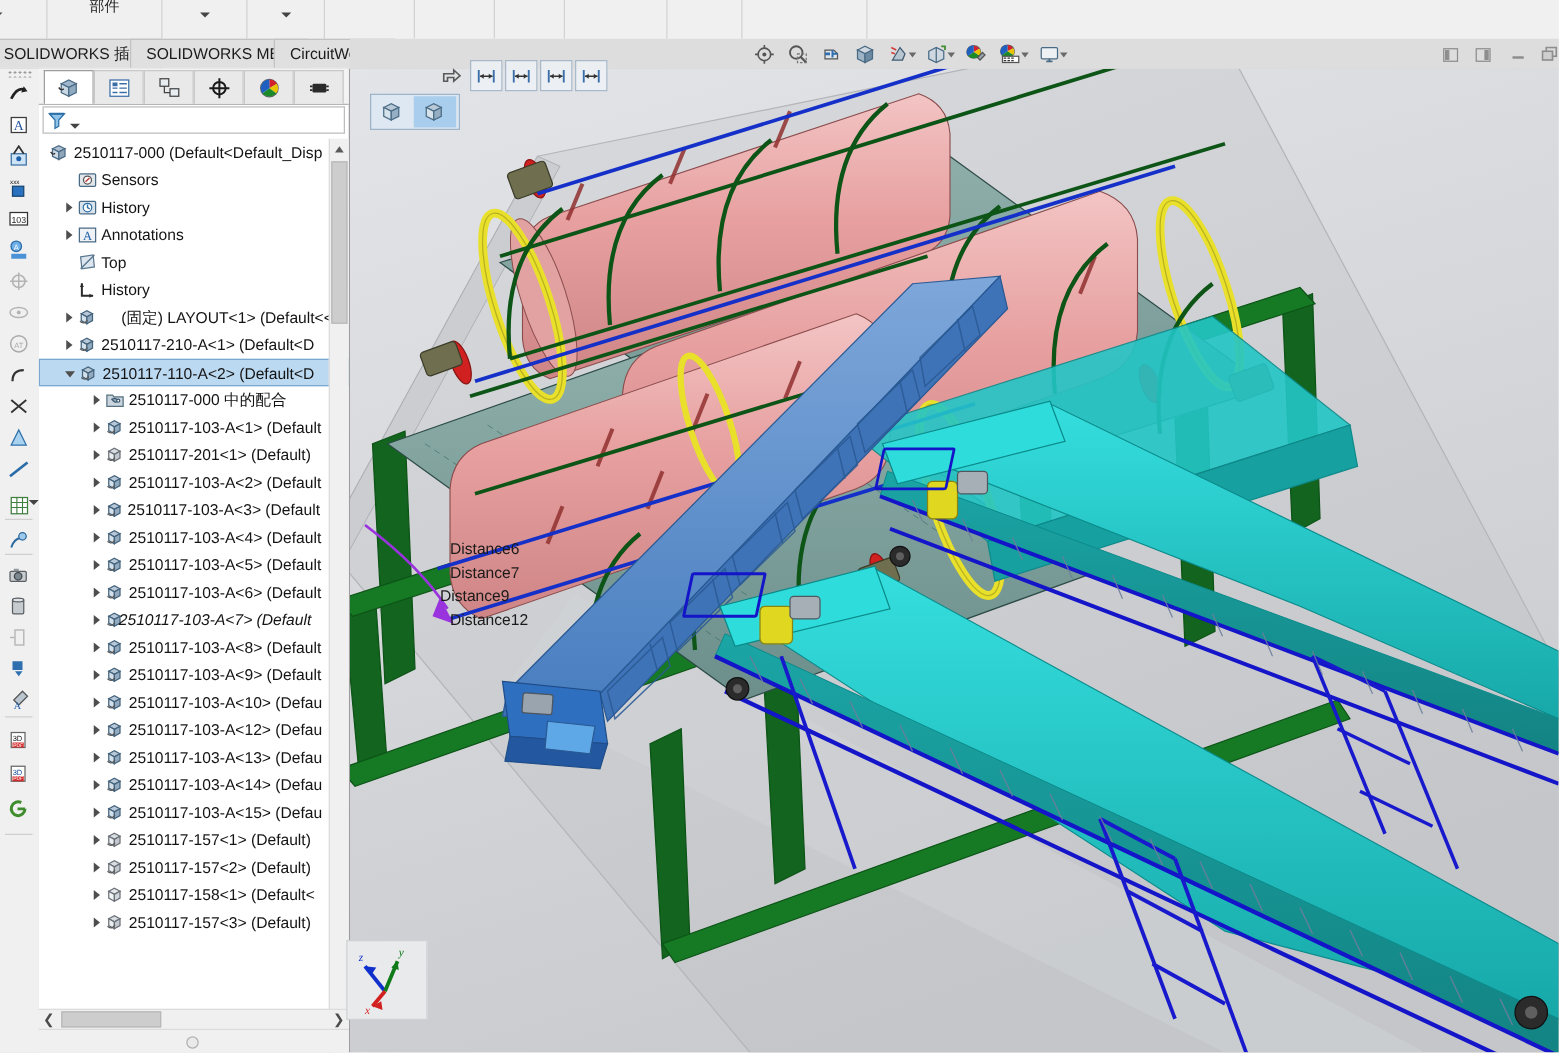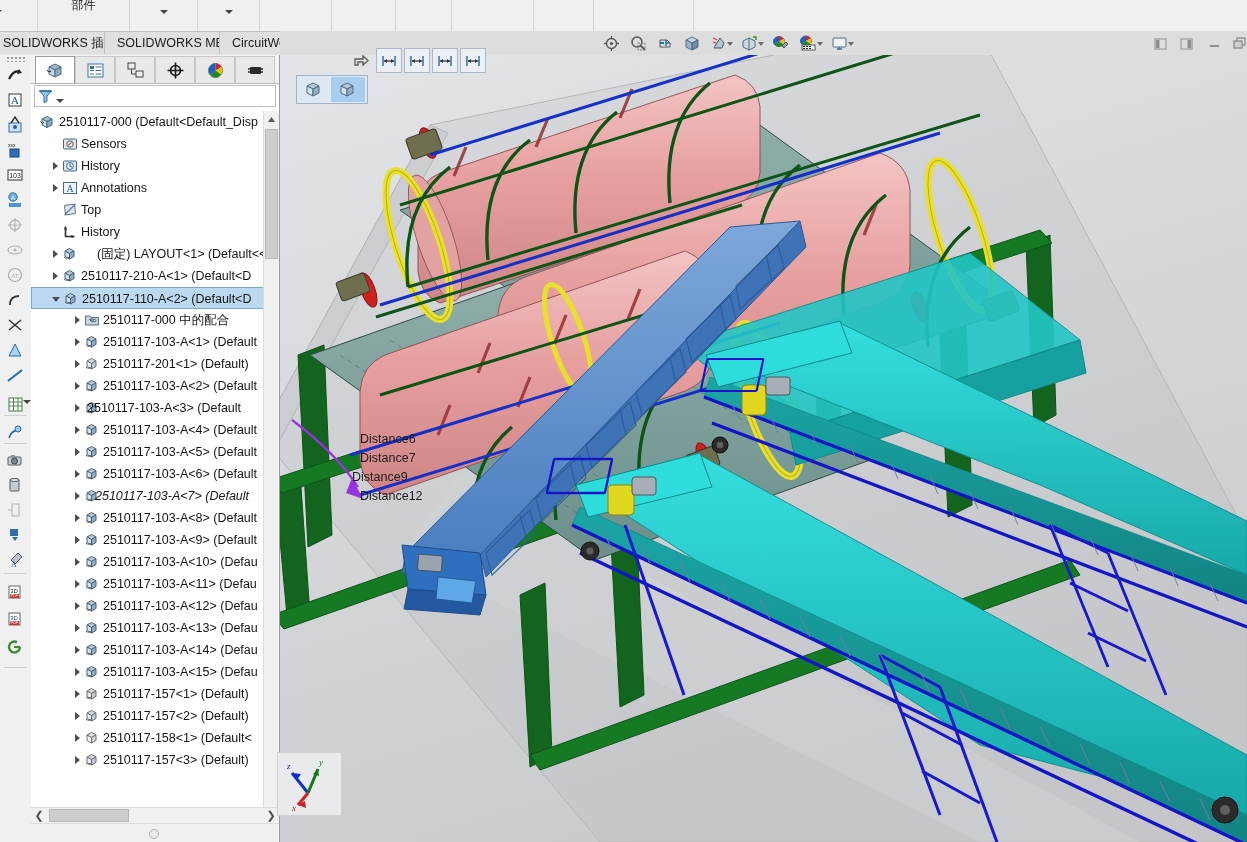--- a/index.html
+++ b/index.html
@@ -507,21 +507,21 @@
             <i></i>
           </div>
           <div class="ticon" style="left: 52px;">
             <svg width="16" height="16" viewBox="0 0 16 16">
               <path d="M3 5 l4.5-2.5 4.5 2.5 -4.5 2.5z" fill="#b7c8d8" stroke="#44637c"></path>
               <path d="M3 5 v5.5 l4.5 2.5 v-5.5z" fill="#d4e0ea" stroke="#44637c"></path>
               <path d="M12 5 v5.5 l-4.5 2.5 v-5.5z" fill="#93abc1" stroke="#44637c"></path>
               <path d="M2 11 q3 3 6 -1" stroke="#5a5a5a" fill="none" stroke-width="1"></path>
             </svg>
           </div>
-          <div class="tlabel" style="left: 56px;">2510117-103-A&lt;3&gt;  (Default</div>
+          <div class="tlabel" style="left: 71px;">2510117-103-A&lt;3&gt;  (Default</div>
         </div>
         <div class="trow">
           <div class="tarrow" style="left: 40px;">
             <i></i>
           </div>
           <div class="ticon" style="left: 52px;">
             <svg width="16" height="16" viewBox="0 0 16 16">
               <path d="M3 5 l4.5-2.5 4.5 2.5 -4.5 2.5z" fill="#b7c8d8" stroke="#44637c"></path>
               <path d="M3 5 v5.5 l4.5 2.5 v-5.5z" fill="#d4e0ea" stroke="#44637c"></path>
               <path d="M12 5 v5.5 l-4.5 2.5 v-5.5z" fill="#93abc1" stroke="#44637c"></path>
@@ -606,34 +606,20 @@
           </div>
           <div class="ticon" style="left: 52px;">
             <svg width="16" height="16" viewBox="0 0 16 16">
               <path d="M3 5 l4.5-2.5 4.5 2.5 -4.5 2.5z" fill="#b7c8d8" stroke="#44637c"></path>
               <path d="M3 5 v5.5 l4.5 2.5 v-5.5z" fill="#d4e0ea" stroke="#44637c"></path>
               <path d="M12 5 v5.5 l-4.5 2.5 v-5.5z" fill="#93abc1" stroke="#44637c"></path>
               <path d="M2 11 q3 3 6 -1" stroke="#5a5a5a" fill="none" stroke-width="1"></path>
             </svg>
           </div>
           <div class="tlabel" style="left: 72px;">2510117-103-A&lt;10&gt;  (Defau</div>
-        </div>
-        <div class="trow">
-          <div class="tarrow" style="left: 40px;">
-            <i></i>
-          </div>
-          <div class="ticon" style="left: 52px;">
-            <svg width="16" height="16" viewBox="0 0 16 16">
-              <path d="M3 5 l4.5-2.5 4.5 2.5 -4.5 2.5z" fill="#b7c8d8" stroke="#44637c"></path>
-              <path d="M3 5 v5.5 l4.5 2.5 v-5.5z" fill="#d4e0ea" stroke="#44637c"></path>
-              <path d="M12 5 v5.5 l-4.5 2.5 v-5.5z" fill="#93abc1" stroke="#44637c"></path>
-              <path d="M2 11 q3 3 6 -1" stroke="#5a5a5a" fill="none" stroke-width="1"></path>
-            </svg>
-          </div>
-          <div class="tlabel" style="left: 72px;">2510117-103-A&lt;11&gt;  (Defau</div>
         </div>
         <div class="trow">
           <div class="tarrow" style="left: 40px;">
             <i></i>
           </div>
           <div class="ticon" style="left: 52px;">
             <svg width="16" height="16" viewBox="0 0 16 16">
               <path d="M3 5 l4.5-2.5 4.5 2.5 -4.5 2.5z" fill="#b7c8d8" stroke="#44637c"></path>
               <path d="M3 5 v5.5 l4.5 2.5 v-5.5z" fill="#d4e0ea" stroke="#44637c"></path>
               <path d="M12 5 v5.5 l-4.5 2.5 v-5.5z" fill="#93abc1" stroke="#44637c"></path>

